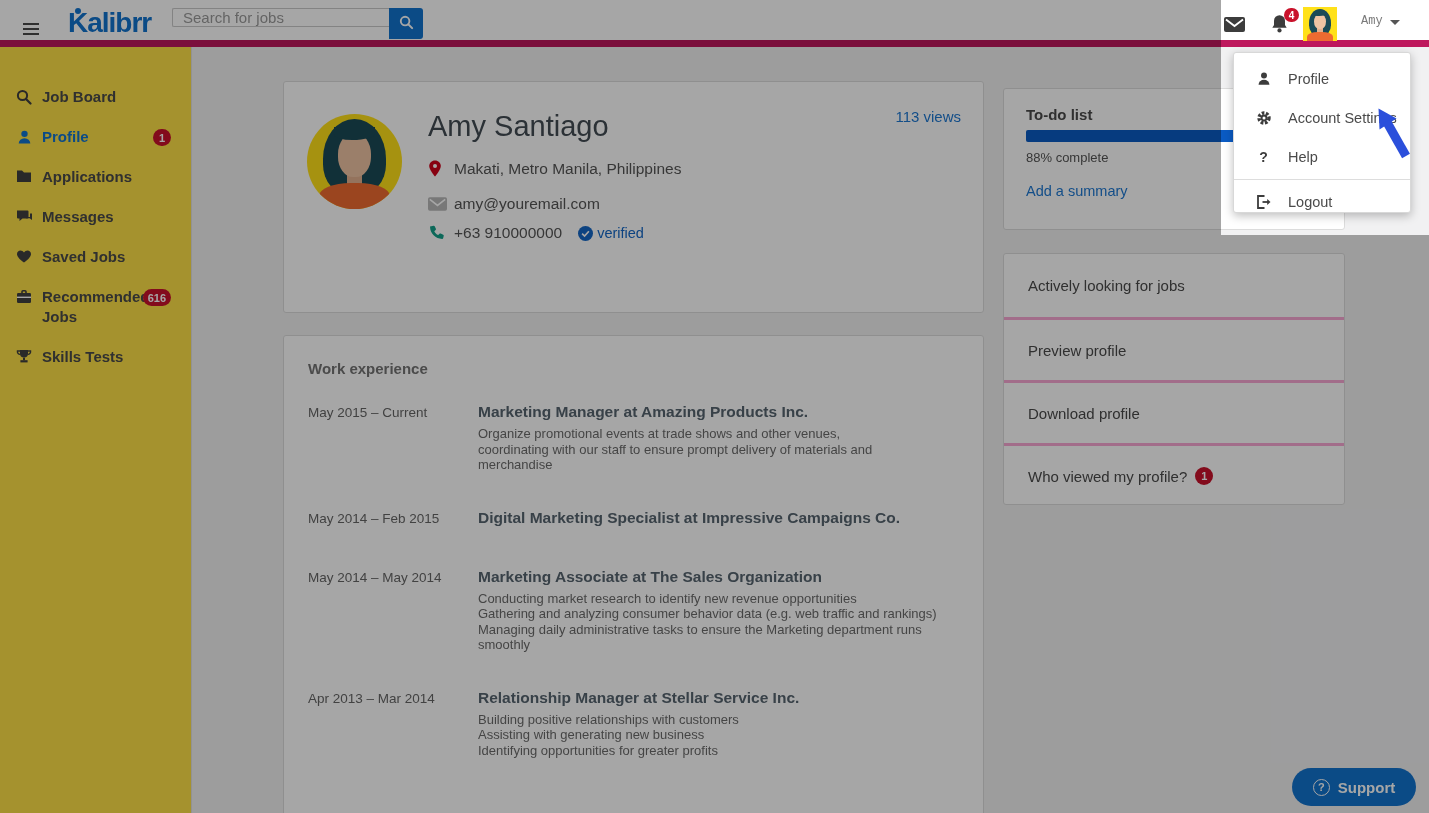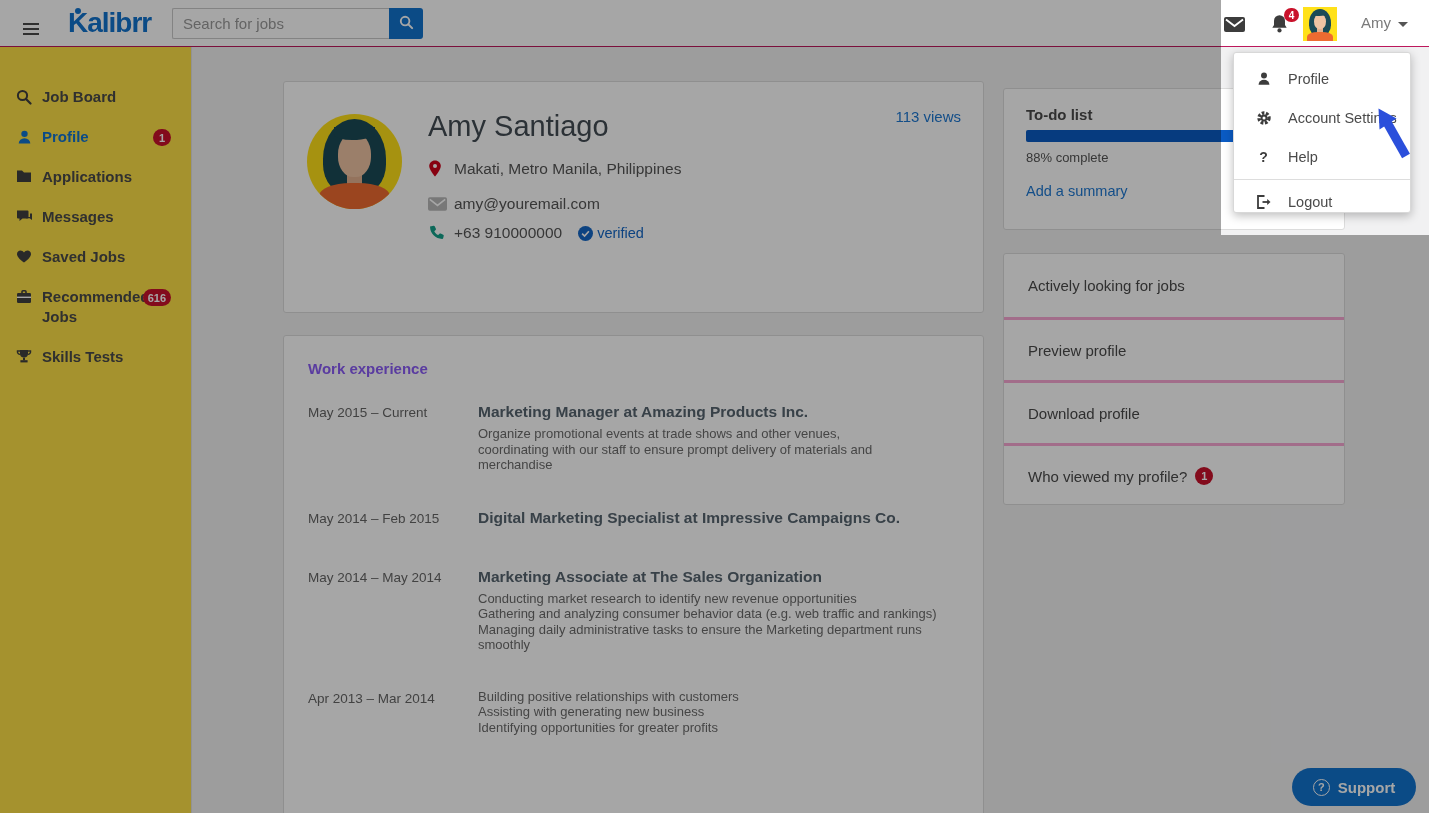--- a/index.html
+++ b/index.html
@@ -1,32 +1,32 @@
 <!DOCTYPE html>
 <html style="--brand_blue: #1273CE; --progress_blue: #0A5BC4; --link_blue: #1E78D2; --badge_red: #C9122B; --verified_blue: #1467C6; --phone_teal: #13A089; --pin_red: #D0021B; --avatar_yellow: #FFE11A; --arrow_blue: #2B4FDB;"><head>
 <meta charset="utf-8">
 <style>
   * { margin:0; padding:0; box-sizing:border-box; }
   html,body { width:1429px; height:813px; overflow:hidden; font-family:"Liberation Sans", sans-serif; background:#f1f1f2; }
 
   
-  .navbar { position:absolute; left:0; top:0; width:1429px; height:47px; background:#fff; border-bottom:1px solid #be185d; z-index:1; }
+  .navbar { position:absolute; left:0; top:0; width:1429px; height:47px; background:#fff; border-bottom:7px solid #be185d; z-index:1; }
   .hamburger { position:absolute; left:23px; top:23px; width:16px; height:12px; cursor:pointer; }
   .hamburger span { display:block; height:2px; background:#4a4a4a; margin-bottom:3px; }
   .logo { position:absolute; left:68px; top:7px; font-size:28px; font-weight:800; letter-spacing:-1px; color:var(--brand_blue,#1273CE); }
   .logo .kdot { position:absolute; left:7px; top:1px; width:6px; height:6px; border-radius:50%; background:var(--brand_blue,#1273CE); }
   .search-wrap { position:absolute; left:172px; top:8px; display:flex; }
-  .search-input { width:217px; height:31px; border:1px solid #c9c9c9; border-right:none; border-radius:2px 0 0 2px; padding:0 10px; font-size:15px; color:#4a4a4a; background:#fff; outline:none; font-family:"Liberation Sans",sans-serif; }
+  .search-input { width:217px; height:19px; border:1px solid #c9c9c9; border-right:none; border-radius:2px 0 0 2px; padding:0 10px; font-size:15px; color:#4a4a4a; background:#fff; outline:none; font-family:"Liberation Sans",sans-serif; }
   .search-input::placeholder { color:#9a9a9a; }
   .search-btn { width:34px; height:31px; background:var(--brand_blue,#1273CE); border:none; border-radius:0 3px 3px 0; display:flex; align-items:center; justify-content:center; cursor:pointer; }
   .nav-mail { position:absolute; left:1224px; top:17px; }
   .nav-bell { position:absolute; left:1271px; top:14px; }
   .nav-badge { position:absolute; left:1284px; top:8px; min-width:15px; height:14px; padding:0 3px; background:var(--badge_red,#D6152B); color:#fff; font-size:10px; font-weight:bold; border-radius:7px; display:flex; align-items:center; justify-content:center; }
   .nav-avatar { position:absolute; left:1303px; top:7px; width:34px; height:34px; cursor:pointer; }
-  .nav-user { position:absolute; left:1361px; top:14px; font-size:15px; color:#7a7a7a; cursor:pointer; display:flex; align-items:center; gap:7px; }
+  .nav-user { position:absolute; left:1361px; top:14px; font-size:12px; color:#7a7a7a; cursor:pointer; display:flex; align-items:center; gap:7px;font-family:Liberation Mono, monospace; }
   .caret { width:0; height:0; border-left:5px solid transparent; border-right:5px solid transparent; border-top:5px solid #555; margin-top:3px; }
 
   
   .avatar-illu { position:relative; overflow:hidden; background:var(--avatar_yellow,#FFE11A); }
   .avatar-illu .hair { position:absolute; left:17%; top:5%; width:66%; height:80%; background:#1B4A57; border-radius:50% 50% 42% 42% / 52% 52% 40% 40%; }
   .avatar-illu .face { position:absolute; left:33%; top:20%; width:34%; height:46%; background:#EFC3A3; border-radius:48% 48% 46% 46%; }
   .avatar-illu .bang { position:absolute; left:28%; top:14%; width:44%; height:13%; background:#1B4A57; border-radius:0 0 55% 45%; }
   .avatar-illu .neck { position:absolute; left:42%; top:60%; width:16%; height:16%; background:#E3B18F; }
   .avatar-illu .body { position:absolute; left:13%; top:73%; width:74%; height:30%; background:#EE6B31; border-radius:45% 45% 0 0; }
   .avatar-sq { width:34px; height:34px; }
@@ -61,21 +61,21 @@
   .todo-link { position:absolute; left:22px; top:94px; font-size:14.5px; color:var(--link_blue,#1E78D2); cursor:pointer; }
 
   
   .actions-card { left:1003px; top:253px; width:342px; height:252px; }
   .action-row { height:63px; display:flex; align-items:center; padding-left:24px; font-size:15px; color:#4a4a4a; cursor:pointer; }
   .action-row + .action-row { border-top:3px solid #f9a8d4; }
   .viewed-badge { margin-left:8px; background:var(--badge_red,#C9122B); color:#fff; font-size:11px; font-weight:bold; width:18px; height:18px; border-radius:50%; display:flex; align-items:center; justify-content:center; }
 
   
   .work-card { left:283px; top:335px; width:701px; height:560px; padding:24px; }
-  .work-title { font-size:15px; font-weight:bold; color:#8b5cf6; margin-bottom:26px; }
+  .work-title { font-size:15px; font-weight:bold; color:#737373; margin-bottom:26px; }
   .work-entry { display:flex; margin-bottom:36px; }
   .we-dates { width:170px; flex:none; font-size:13.5px; color:#666; padding-top:2px; }
   .we-title { font-size:15.5px; font-weight:bold; color:#56646f; margin-bottom:5px; }
   .we-desc { font-size:13px; color:#6b6b6b; line-height:15.5px; white-space:pre-line; }
 
   
   .support-btn { position:absolute; left:1292px; top:768px; width:124px; height:38px; border-radius:19px; background:var(--brand_blue,#1273CE); color:#fff; display:flex; align-items:center; justify-content:center; gap:8px; font-size:15px; font-weight:bold; cursor:pointer; border:none; }
   .support-q { width:17px; height:17px; border:1.6px solid #fff; border-radius:50%; font-size:11px; font-weight:bold; display:flex; align-items:center; justify-content:center; font-style:normal; }
 
   
@@ -295,20 +295,21 @@
     <div>
         <div class="we-title">Marketing Associate at The Sales Organization</div>
     <div class="we-desc">Conducting market research to identify new revenue opportunities
 Gathering and analyzing consumer behavior data (e.g. web traffic and rankings)
 Managing daily administrative tasks to ensure the Marketing department runs smoothly</div>
       </div>
   </div>
   <div class="work-entry">
     <div class="we-dates">Apr 2013 – Mar 2014</div>
     <div>
+        <div class="we-title">Relationship Manager at Stellar Service Inc.</div>
     <div class="we-desc">Building positive relationships with customers
 Assisting with generating new business
 Identifying opportunities for greater profits</div>
       </div>
   </div>
 </div>
 
 <button class="support-btn">
   <span class="support-q">?</span>
   <span>Support</span>

